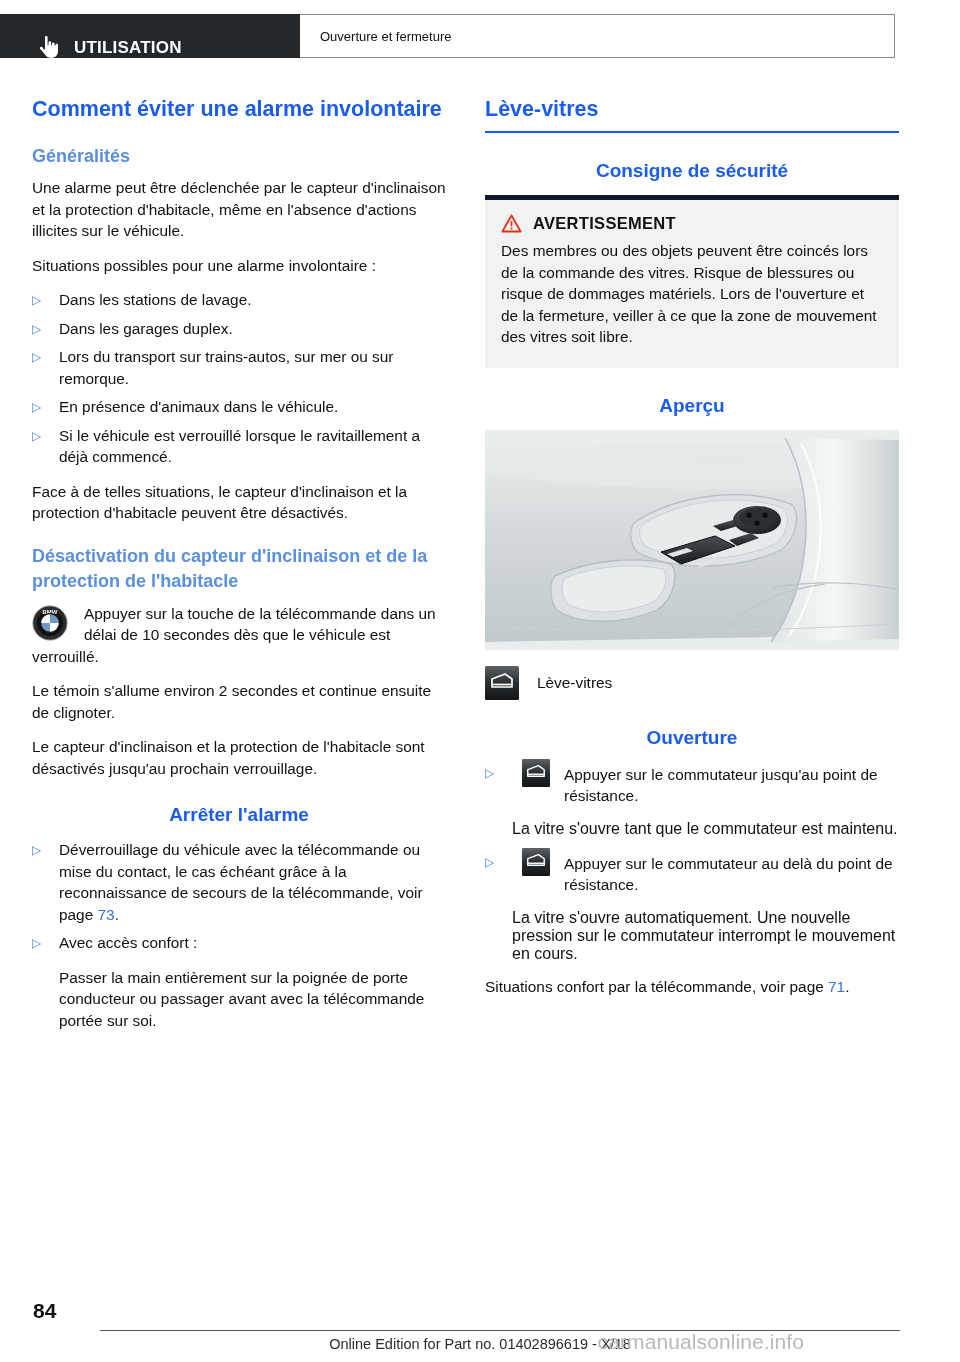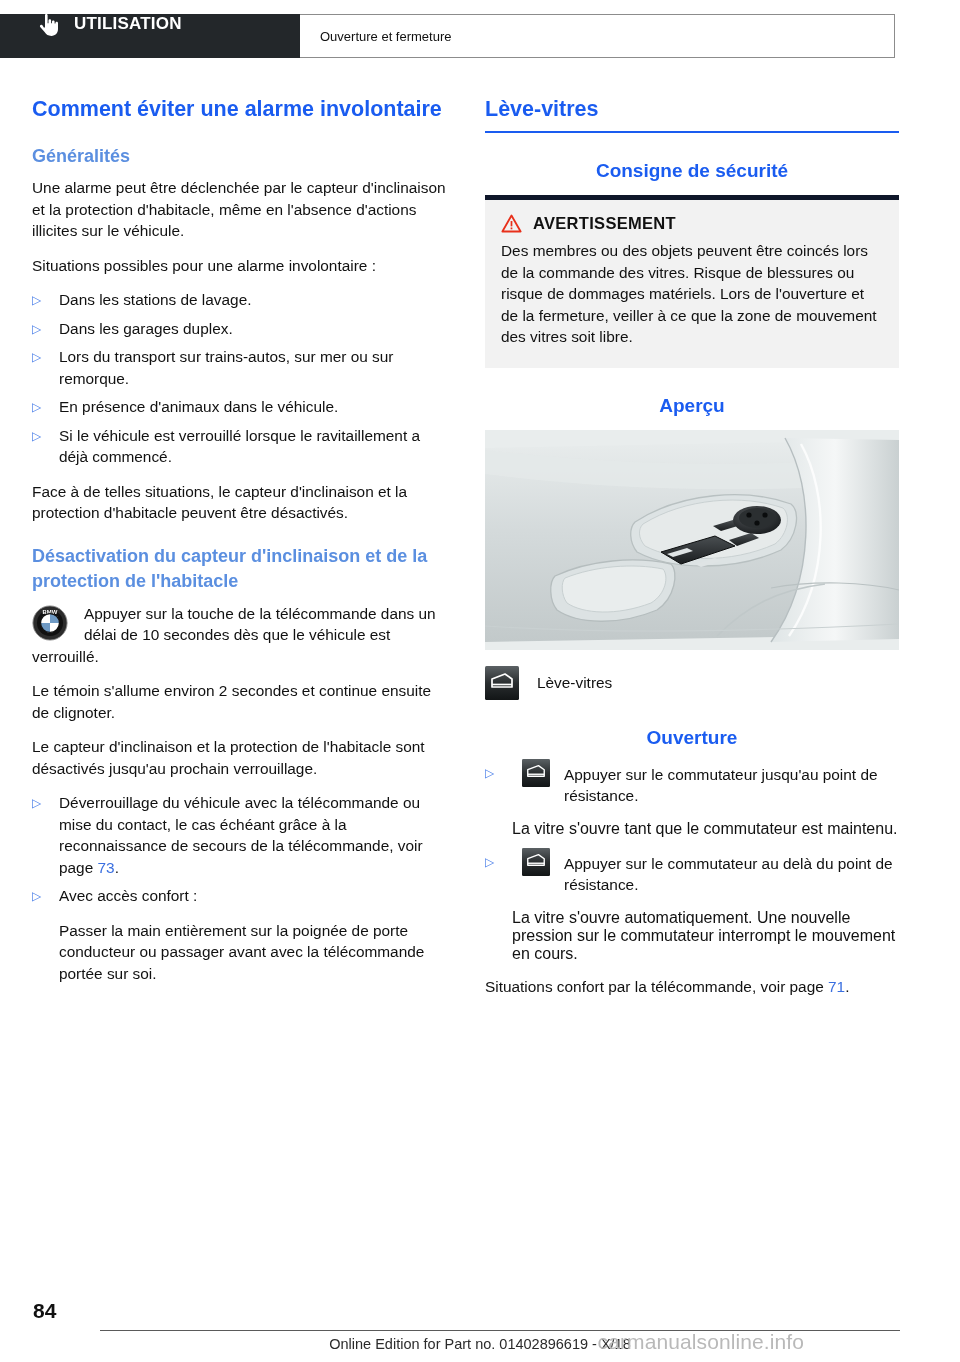--- a/index.html
+++ b/index.html
@@ -23,21 +23,21 @@
     top: 14px;
     width: 895px;
     height: 44px;
     display: flex;
     align-items: stretch;
   }
   .header-tab {
     width: 300px;
     background: #23272a;
     display: flex;
-    align-items: flex-start;
+    align-items: flex-end;
     padding-left: 38px;
     box-sizing: border-box;
   }
   .hand-icon {
     width: 20px;
     height: 22px;
     margin-right: 16px;
     flex: 0 0 auto;
     display: block;
   }
@@ -315,20 +315,21 @@
       <path d="M20 9.5 A10.5 10.5 0 0 1 30.5 20 L20 20 Z" fill="#6f9ac4"></path>
       <path d="M20 30.5 A10.5 10.5 0 0 1 9.5 20 L20 20 Z" fill="#6f9ac4"></path>
       <circle cx="20" cy="20" r="10.5" fill="none" stroke="#111111" stroke-width="1.4"></circle>
     </svg>
     <span>Appuyer sur la touche de la télécommande dans un délai de 10 secondes dès que le véhicule est verrouillé.</span>
   </div>
 
   <p>Le témoin s'allume environ 2 secondes et continue ensuite de clignoter.</p>
   <p>Le capteur d'inclinaison et la protection de l'habitacle sont désactivés jusqu'au prochain verrouillage.</p>
 
+  <h2 class="sub-strong" style="margin-top:24px">Arrêter l'alarme</h2>
 
   <div class="bullets">
     <div class="bullet">
       <span class="tri">▷</span>
       <span class="bullet-text"><span>Déverrouillage du véhicule avec la télécommande ou mise du contact, le cas échéant grâce à la reconnaissance de secours de la télécommande, voir page </span><span class="pageref">73</span><span>.</span></span>
     </div>
     <div class="bullet">
       <span class="tri">▷</span>
       <span class="bullet-text">Avec accès confort :</span>
     </div>

